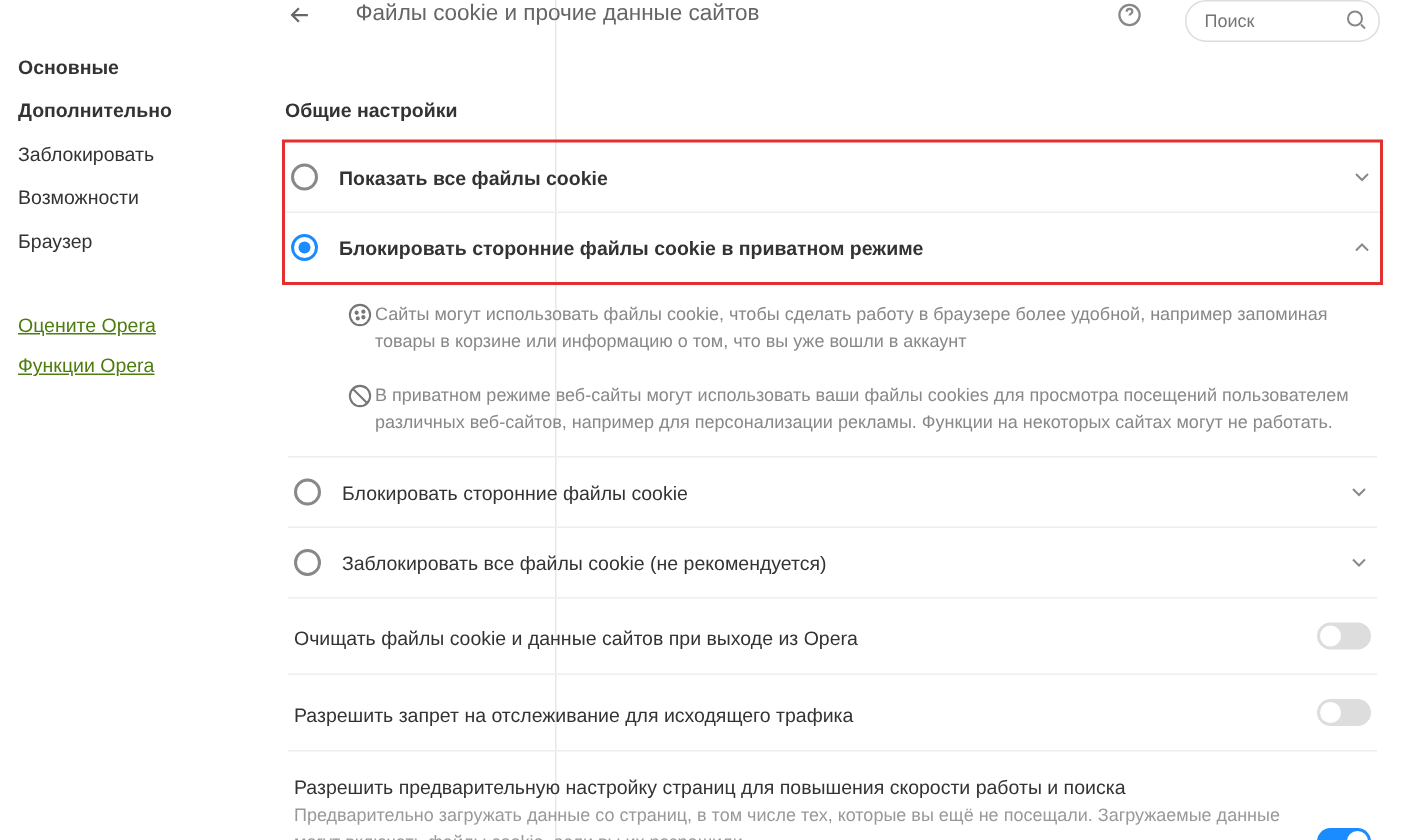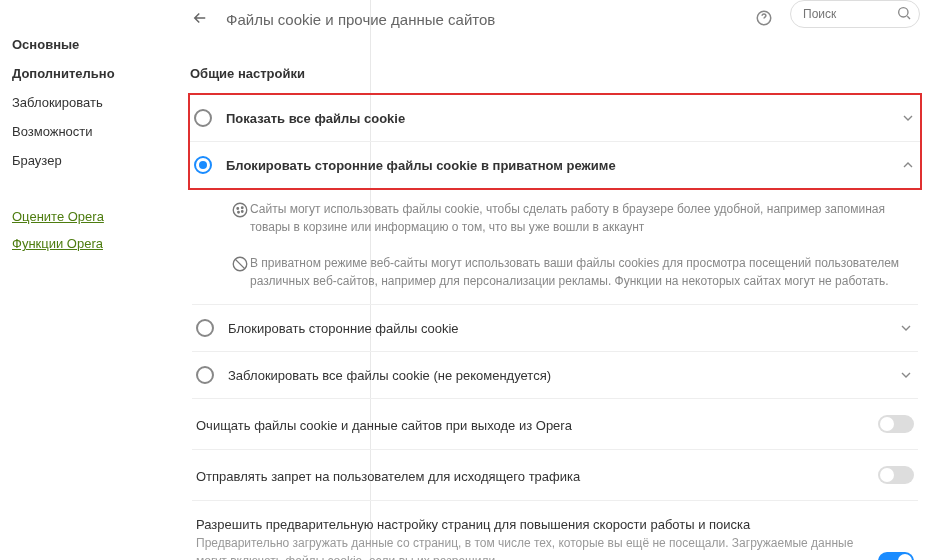--- a/index.html
+++ b/index.html
@@ -4,21 +4,21 @@
 <style>
   * { box-sizing: border-box; margin: 0; padding: 0; }
   body { font-family: -apple-system, BlinkMacSystemFont, "Segoe UI", Arial, sans-serif; font-size: 13px; color: #333; background: #fff; width: 950px; height: 560px; overflow: hidden; }
   .container { display: flex; height: 100%; }
   .sidebar { width: 180px; padding: 30px 20px 20px 12px; border-right: none; }
   .sidebar-item { padding: 7px 0; font-size: 13px; color: #333; cursor: pointer; }
   .sidebar-item.bold { font-weight: 600; }
   .sidebar-link { padding: 6px 0; font-size: 13px; color: #4d7c0f; text-decoration: underline; cursor: pointer; }
   .sidebar-links { margin-top: 28px; }
   .main { flex: 1; padding: 0 20px 0 0; position: relative; }
-  .header-row { display: flex; align-items: flex-end; padding: 0 10px 8px 10px; gap: 16px; }
+  .header-row { display: flex; align-items: flex-start; padding: 0 10px 8px 10px; gap: 27px; }
   .back-icon { width: 20px; height: 20px; display: flex; align-items: center; justify-content: center; color: #666; cursor: pointer; }
   .page-title { flex: 1; font-size: 15px; color: #666; font-weight: 400; }
   .help-icon { width: 20px; height: 20px; display: flex; align-items: center; justify-content: center; color: #888; cursor: pointer; }
   .search-wrap { position: relative; width: 130px; }
   .search-input { width: 100%; height: 28px; border: 1px solid #ddd; border-radius: 14px; padding: 0 30px 0 12px; font-size: 12px; outline: none; color: #888; }
   .search-icon { position: absolute; right: 8px; top: 5px; width: 16px; height: 16px; color: #888; }
   .section-title { font-size: 13px; font-weight: 600; color: #333; padding: 30px 10px 12px 10px; }
   .highlight-box { border: 2px solid #e03030; margin: 0 8px 2px 8px; font-weight: bold; }
   .option-row { display: flex; align-items: center; padding: 14px 4px 14px 4px; border-bottom: 1px solid #eee; gap: 14px; cursor: pointer; }
   .option-row.no-border { border-bottom: none; }
@@ -150,21 +150,21 @@
       </div>
 
       <div class="toggle-row">
         <div class="toggle-label-wrap">
           <div class="toggle-label">Очищать файлы cookie и данные сайтов при выходе из Opera</div>
         </div>
         <div class="toggle"></div>
       </div>
       <div class="toggle-row">
         <div class="toggle-label-wrap">
-          <div class="toggle-label">Отправлять запрет на пользователем для исходящего трафика</div>
+          <div class="toggle-label">Разрешить запрет на отслеживание для исходящего трафика</div>
         </div>
         <div class="toggle"></div>
       </div>
       <div class="toggle-row">
         <div class="toggle-label-wrap">
           <div class="toggle-label">Разрешить предварительную настройку страниц для повышения скорости работы и поиска</div>
           <div class="toggle-sub">Предварительно загружать данные со страниц, в том числе тех, которые вы ещё не посещали. Загружаемые данные могут включать файлы cookie, если вы их разрешили.</div>
         </div>
         <div class="toggle on"></div>
       </div>

